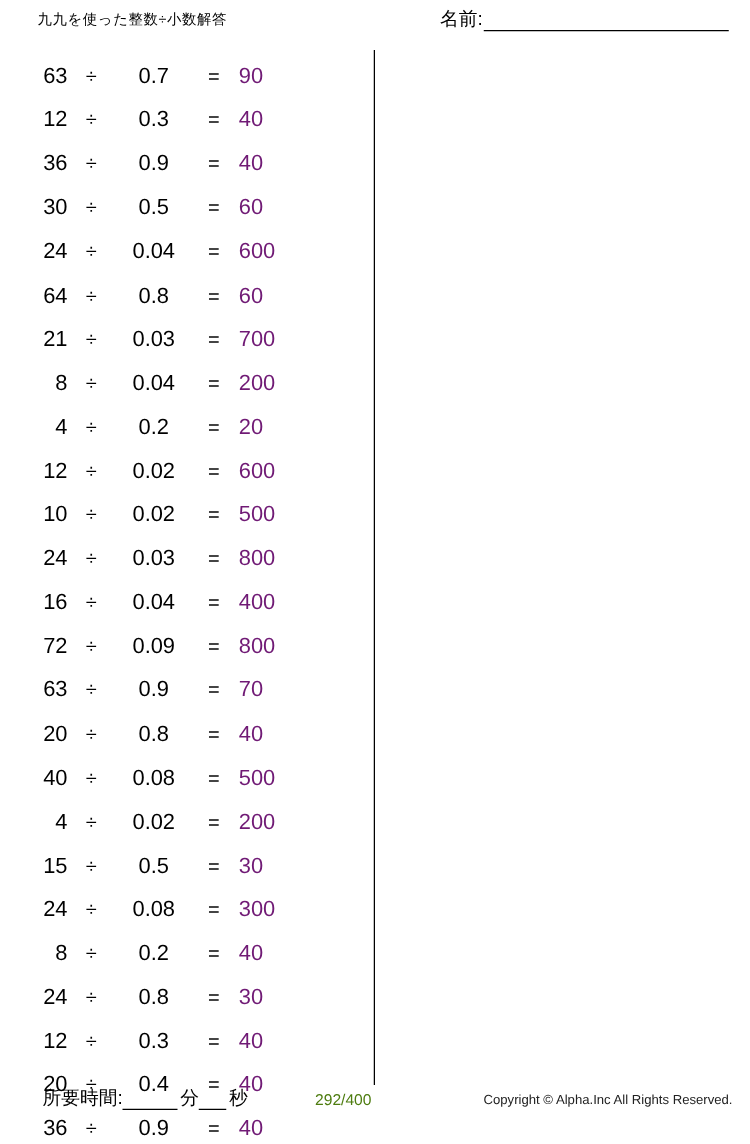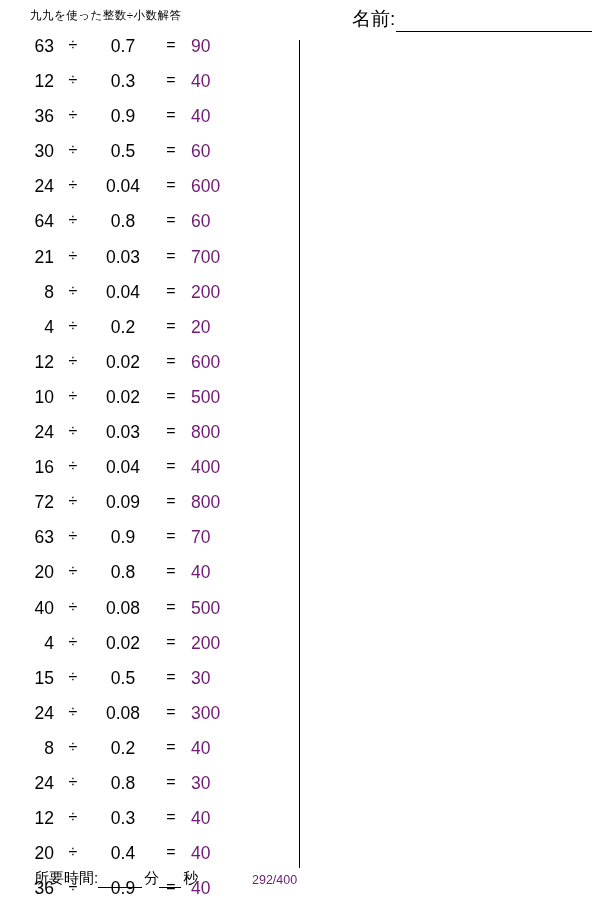--- a/index.html
+++ b/index.html
@@ -39,21 +39,21 @@
   }
   .name-wrap {
     position: absolute;
     left: 352px;
     top: 6px;
     display: flex;
     align-items: flex-end;
     white-space: nowrap;
   }
   .name-label {
-    font-size: 19px;
+    font-size: 15px;
   }
   .name-line {
     display: inline-block;
     width: 196px;
     border-bottom: 1px solid #000;
     height: 17px;
     margin-left: 1px;
   }
   
   .vdiv {
@@ -74,21 +74,21 @@
   }
   .col {
     width: 300px;
     box-sizing: border-box;
   }
   .col-left { padding-left: 8px; }
   .col-right { padding-left: 308px; }
   .row {
     height: 35.1px;
     display: flex;
-    align-items: flex-start;
+    align-items: flex-end;
     font-size: 17.5px;
     white-space: nowrap;
   }
   .cell-a {
     width: 46px;
     text-align: right;
   }
   .cell-op {
     width: 38px;
     text-align: center;
@@ -139,21 +139,21 @@
     width: 22px;
     border-bottom: 1px solid #000;
     height: 17px;
   }
   .time-unit2 { margin-left: 2px; font-size: 15px; }
   .page-num {
     position: absolute;
     left: 252px;
     top: 8px;
     font-size: 12.5px;
-    color: #701a75;
+    color: #4d7c0f;
   }
   .copyright {
     position: absolute;
     right: 14px;
     top: 9px;
     font-size: 10.5px;
     color: #222;
     white-space: nowrap;
   }
 </style>
@@ -532,15 +532,16 @@
 
   <div class="footer">
     <div class="time-wrap">
       <span class="time-label">所要時間:</span>
       <span class="time-line"></span>
       <span class="time-unit1">分</span>
       <span class="time-line2"></span>
       <span class="time-unit2">秒</span>
     </div>
     <div class="page-num">292/400</div>
+    <div class="copyright">Copyright © Alpha.Inc All Rights Reserved.</div>
   </div>
 
 </div>
 
 </body></html>

